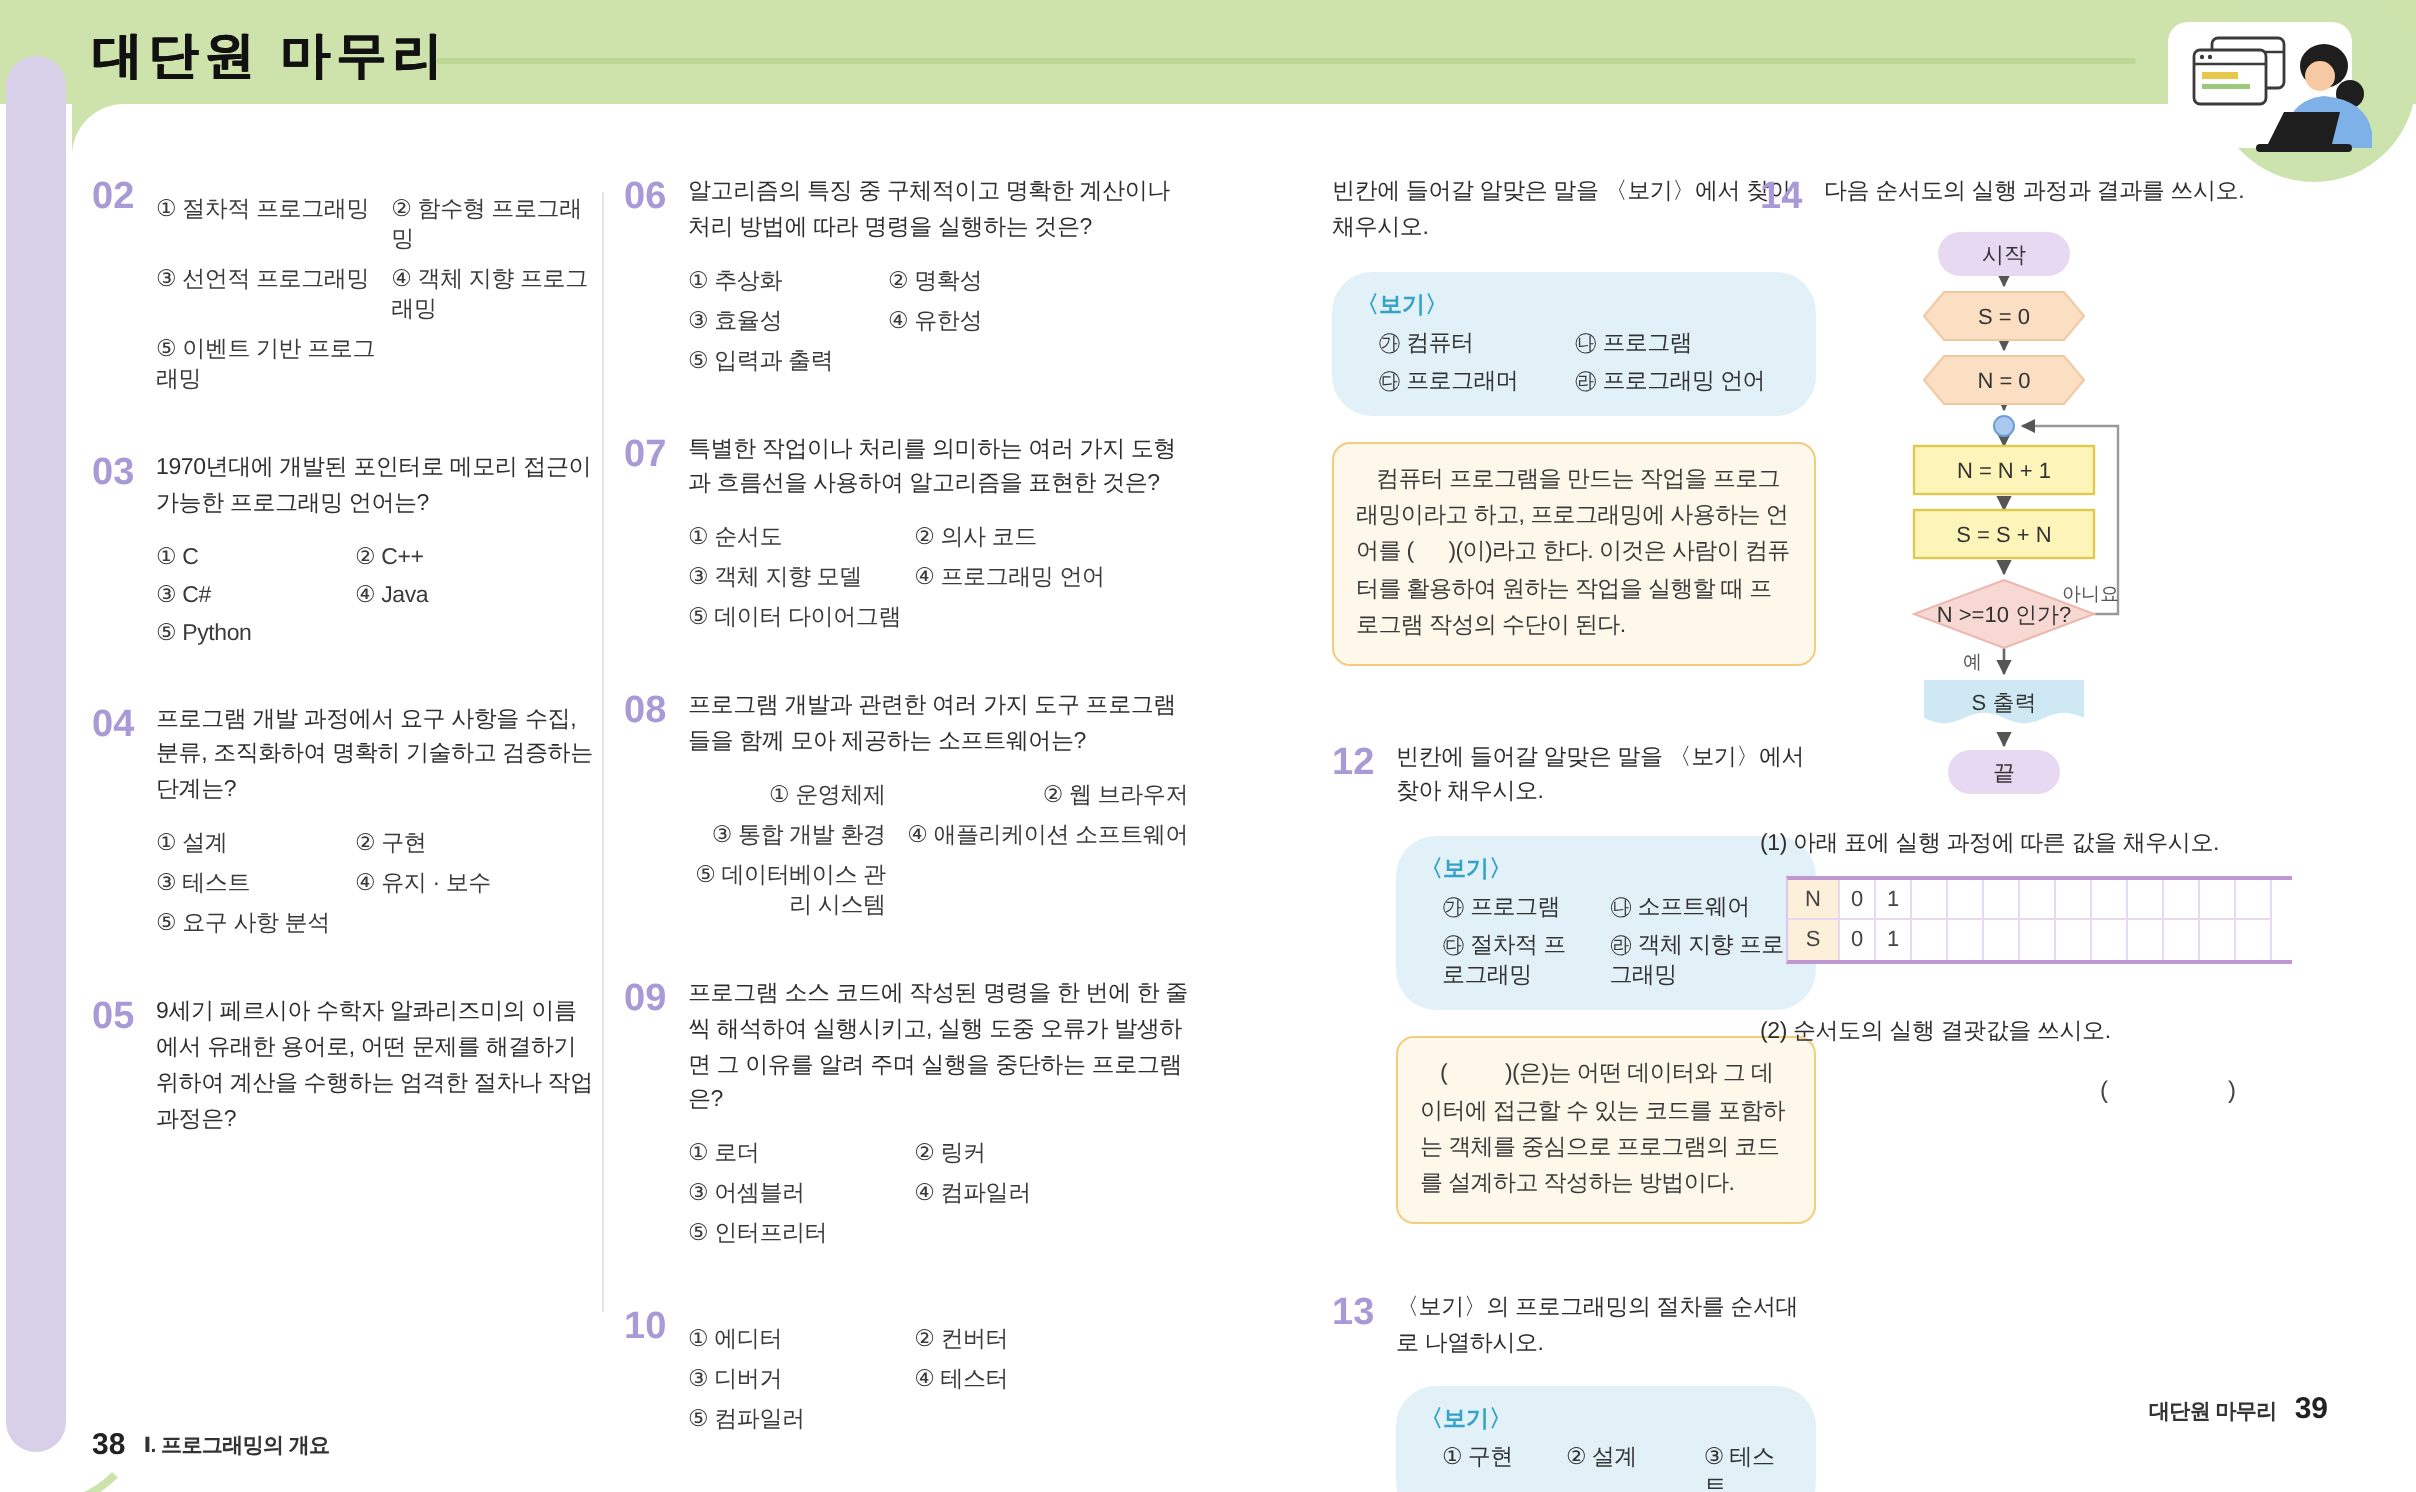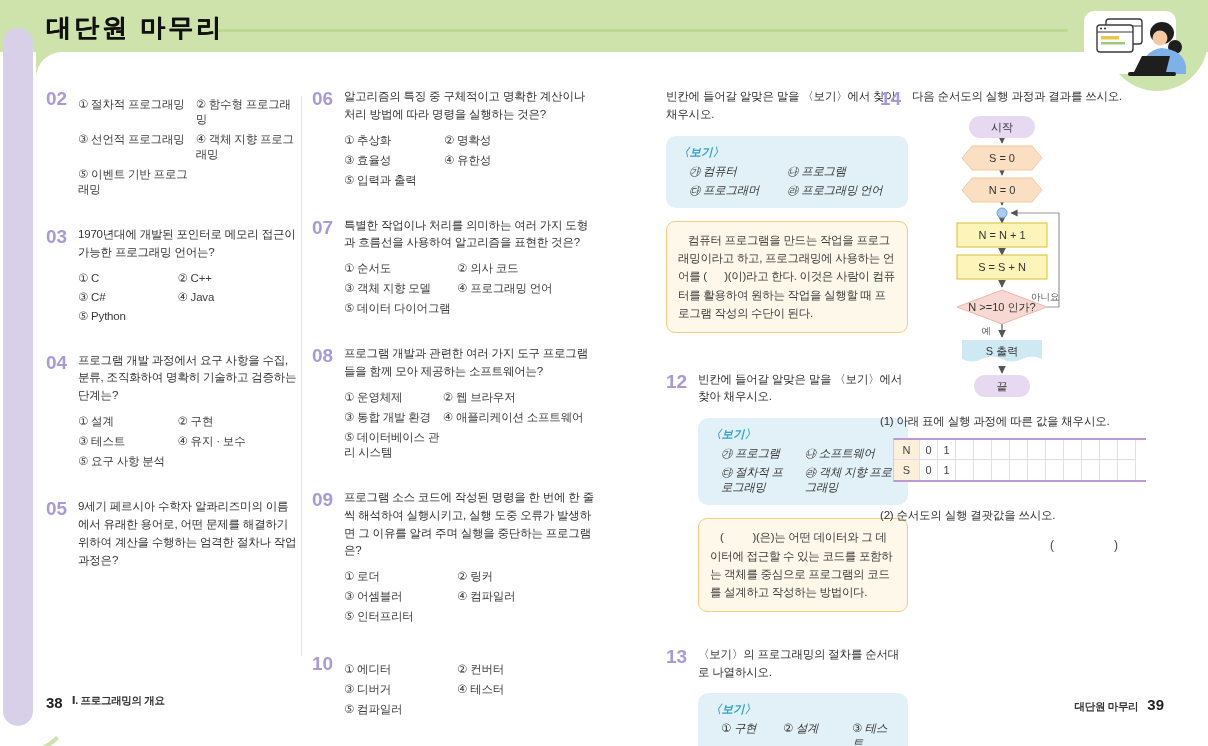--- a/index.html
+++ b/index.html
@@ -25,42 +25,42 @@
   .col4 { left:880px; width:266px; }
   
   .q { display:flex; margin-bottom:29px; }
   .qno { width:32px; flex:0 0 32px; font-size:19px; font-weight:bold; color:#a79ad6; line-height:1; padding-top:1px; }
   .qbody { flex:1; }
   .qtext { font-size:11.5px; line-height:1.55; letter-spacing:-0.2px; color:#2e2e2e; }
   .opts { display:grid; grid-template-columns:0.95fr 1.15fr; row-gap:5px; margin-top:9px; }
   .opt { font-size:11.5px; color:#3a3a3a; letter-spacing:-0.2px; }
   .opts.narrow { grid-template-columns:1.15fr 1fr; }
   
-  .bogi { background:#e2f1f8; border-radius:10px; padding:9px 12px 10px; margin-top:12px;font-style:italic; }
+  .bogi { background:#e2f1f8; border-radius:20px; padding:9px 12px 10px; margin-top:12px; }
   .bogi-label { color:#35a3c8; font-weight:bold; font-size:11.5px; margin-bottom:4px; }
   .bogi-items { display:grid; grid-template-columns:0.9fr 1.1fr; row-gap:4px; }
   .bogi-items.three { grid-template-columns:0.9fr 1fr 0.8fr; }
   .bogi-item { font-size:11.5px; color:#333; letter-spacing:-0.3px;margin-left:11px; }
   .passage { background:#fdf8ea; border:1.5px solid #f2cd7e; border-radius:9px; padding:9px 11px;
              margin-top:13px; font-size:11.5px; line-height:1.6; letter-spacing:-0.3px; text-indent:10px; color:#3a3a3a; }
   
   .flow { display:block; margin-left:31px; }
   .flow text { font-size:11px; fill:#333; }
   .flow text.small { font-size:9.5px; fill:#555; }
   
   .subq { font-size:11.5px; color:#2e2e2e; letter-spacing:-0.2px; }
   .vtable { display:grid; grid-template-columns:26px repeat(12,18px); margin:9px 0 0 13px;
             border-top:2px solid #bf97d2; border-bottom:2px solid #bf97d2; border-left:1px solid #dcc4ea; }
   .vc { height:20px; border-right:1px solid #e8d8f1; font-size:11px; display:flex; align-items:center;
         justify-content:center; color:#444; }
   .vr0 .vc { border-bottom:1px solid #e8d8f1; }
   .vh { background:#fcf0da; }
   .blank-right { margin-top:15px; text-align:right; padding-right:28px; font-size:12px; color:#444; white-space:pre; }
   
-  .footer-l { position:absolute; left:46px; top:694px; display:flex; align-items:flex-start; gap:9px; }
+  .footer-l { position:absolute; left:46px; top:714px; display:flex; align-items:center; gap:9px; }
   .footer-r { position:absolute; right:44px; top:696px; display:flex; align-items:baseline; gap:9px; }
   .pageno { font-size:15px; font-weight:bold; color:#222; }
   .chap   { font-size:10.5px; font-weight:bold; color:#333; letter-spacing:-0.3px; }
 </style>
 </head>
 <body>
 
 <div class="band"></div>
 <div class="corner-fill"></div>
 <div class="page"></div>
@@ -171,21 +171,21 @@
         <div class="opt">③ 객체 지향 모델</div>
         <div class="opt">④ 프로그래밍 언어</div>
         <div class="opt">⑤ 데이터 다이어그램</div>
       </div>
     </div>
   </div>
   <div class="q">
     <div class="qno">08</div>
     <div class="qbody">
       <p class="qtext">프로그램 개발과 관련한 여러 가지 도구 프로그램들을 함께 모아 제공하는 소프트웨어는?</p>
-      <div class="opts" style="grid-template-columns:0.85fr 1.3fr;">
+      <div class="opts" style="grid-template-columns:0.85fr 1.3fr;text-align:right;">
         <div class="opt">① 운영체제</div>
         <div class="opt">② 웹 브라우저</div>
         <div class="opt">③ 통합 개발 환경</div>
         <div class="opt">④ 애플리케이션 소프트웨어</div>
         <div class="opt">⑤ 데이터베이스 관리 시스템</div>
       </div>
     </div>
   </div>
   <div class="q">
     <div class="qno">09</div>

